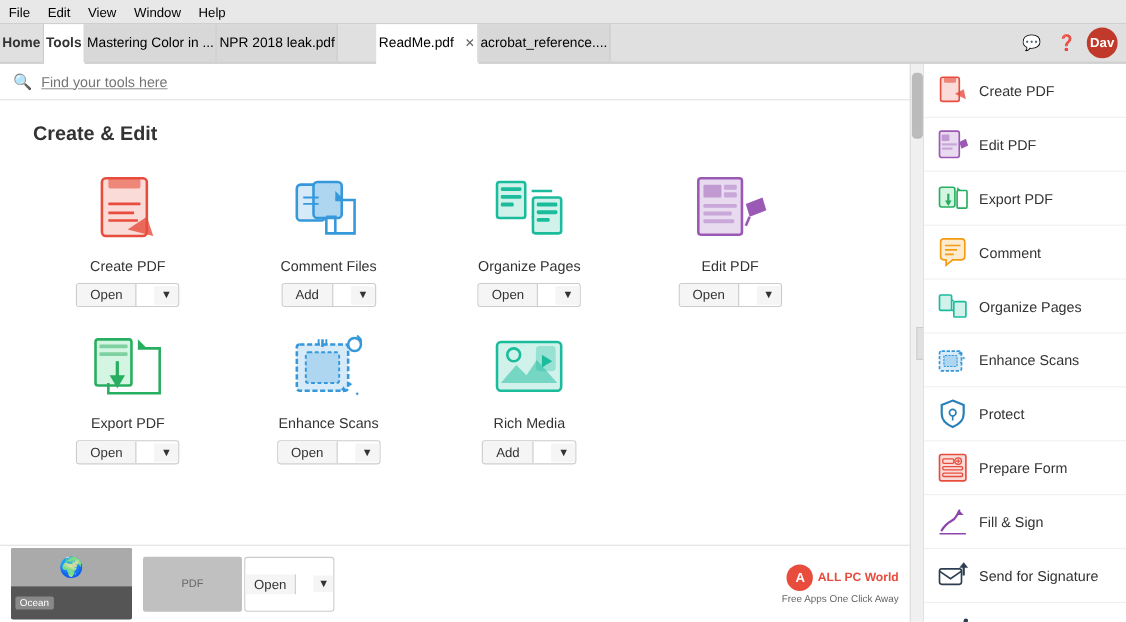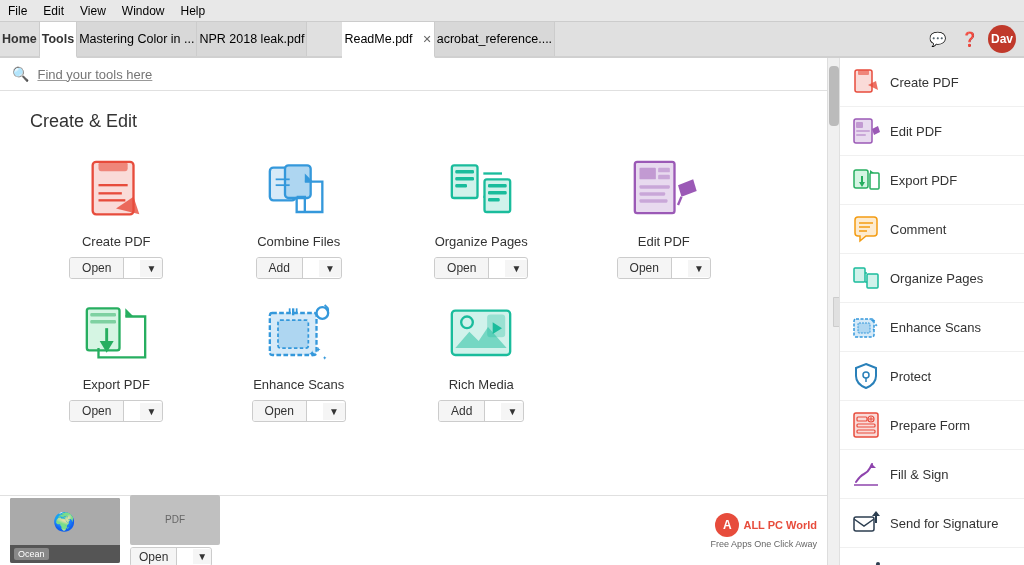--- a/index.html
+++ b/index.html
@@ -52,21 +52,21 @@
       display: flex; align-items: center; padding: 8px 12px;
       border-bottom: 1px solid #e0e0e0; gap: 8px;
     }
     .search-icon { color: #999; font-size: 14px; }
     .search-input {
       border: none; outline: none; font-size: 13px; color: #999; flex: 1; text-decoration: underline;
     }
 
     
     .content-area { padding: 20px 30px; }
-    .section-title { font-size: 18px; color: #333; margin-bottom: 24px; font-weight: normal; }
+    .section-title { font-size: 18px; color: #333; margin-bottom: 24px; font-weight: bold; }
 
     
     .tool-grid {
       display: grid; grid-template-columns: repeat(4, 1fr); gap: 20px 10px;
       max-width: 720px;
     }
     .tool-item { display: flex; flex-direction: column; align-items: center; gap: 8px; }
     .tool-icon { width: 70px; height: 70px; display: flex; align-items: center; justify-content: center; }
     .tool-label { font-size: 13px; color: #333; text-align: center; }
     .tool-btn {
@@ -112,21 +112,21 @@
 
     
     .watermark {
       position: absolute; bottom: 0; left: 0; right: 12px;
       height: 70px; background: rgba(255,255,255,0.85);
       display: flex; align-items: center; padding: 0 10px; gap: 10px;
       border-top: 1px solid #e0e0e0;
     }
     .watermark-thumb { width: 110px; height: 65px; background: #888; border-radius: 2px; overflow: hidden; display: flex; flex-direction: column; }
     .wm-top { flex: 1; background: #aaa; display: flex; align-items: center; justify-content: center; font-size: 18px; color: white; }
-    .wm-bottom { background: #555; height: 18px; display: flex; align-items: center; padding: 0 4px; gap: 4px; }
+    .wm-bottom { background: #555; height: 30px; display: flex; align-items: center; padding: 0 4px; gap: 4px; }
     .wm-btn { background: #888; color: white; font-size: 9px; padding: 1px 4px; border-radius: 2px; }
 
     
     .svg-icon { width: 100%; height: 100%; }
 
     
     .enhance-scans-icon { position: relative; }
   </style>
 </head>
 <body>
@@ -205,21 +205,21 @@
             <svg viewBox="0 0 60 60" class="svg-icon">
               <rect x="5" y="10" width="22" height="28" rx="3" fill="#d6eaf8" stroke="#3498db" stroke-width="2"></rect>
               <rect x="18" y="8" width="22" height="28" rx="3" fill="#aed6f1" stroke="#3498db" stroke-width="2"></rect>
               <path d="M35 22 L50 22 L50 48 L28 48 L28 35" fill="none" stroke="#3498db" stroke-width="2"></path>
               <polygon points="35,15 42,22 35,22" fill="#3498db"></polygon>
               <path d="M28 35 L35 35 L35 48" fill="none" stroke="#3498db" stroke-width="2"></path>
               <line x1="10" y1="20" x2="22" y2="20" stroke="#3498db" stroke-width="1.5"></line>
               <line x1="10" y1="25" x2="22" y2="25" stroke="#3498db" stroke-width="1.5"></line>
             </svg>
           </div>
-          <div class="tool-label">Combine Files</div>
+          <div class="tool-label">Comment Files</div>
           <div class="tool-btn">
             <span class="tool-btn-main">Add</span>
             <span class="tool-btn-arrow">▼</span>
           </div>
         </div>
 
         <div class="tool-item">
           <div class="tool-icon">
             <svg viewBox="0 0 60 60" class="svg-icon">
               <rect x="5" y="8" width="22" height="28" rx="2" fill="#d1f2eb" stroke="#1abc9c" stroke-width="2"></rect>
@@ -323,21 +323,21 @@
       </div>
     </div>
 
     <div class="watermark">
       <div class="watermark-thumb">
         <div class="wm-top">🌍</div>
         <div class="wm-bottom">
           <span class="wm-btn">Ocean</span>
         </div>
       </div>
-      <div style="display:flex;flex-direction:column;gap:2px;">
+      <div style="display:flex;flex-direction:row;gap:2px;">
         <div style="width:90px;height:50px;background:#c0c0c0;border-radius:2px;display:flex;align-items:center;justify-content:center;font-size:10px;color:#666;">
           PDF
         </div>
         <div style="display:flex;gap:4px;">
           <div class="tool-btn" style="font-size:10px;">
             <span class="tool-btn-main" style="padding:2px 8px;">Open</span>
             <span class="tool-btn-arrow" style="padding:2px 4px;">▼</span>
           </div>
         </div>
       </div>

